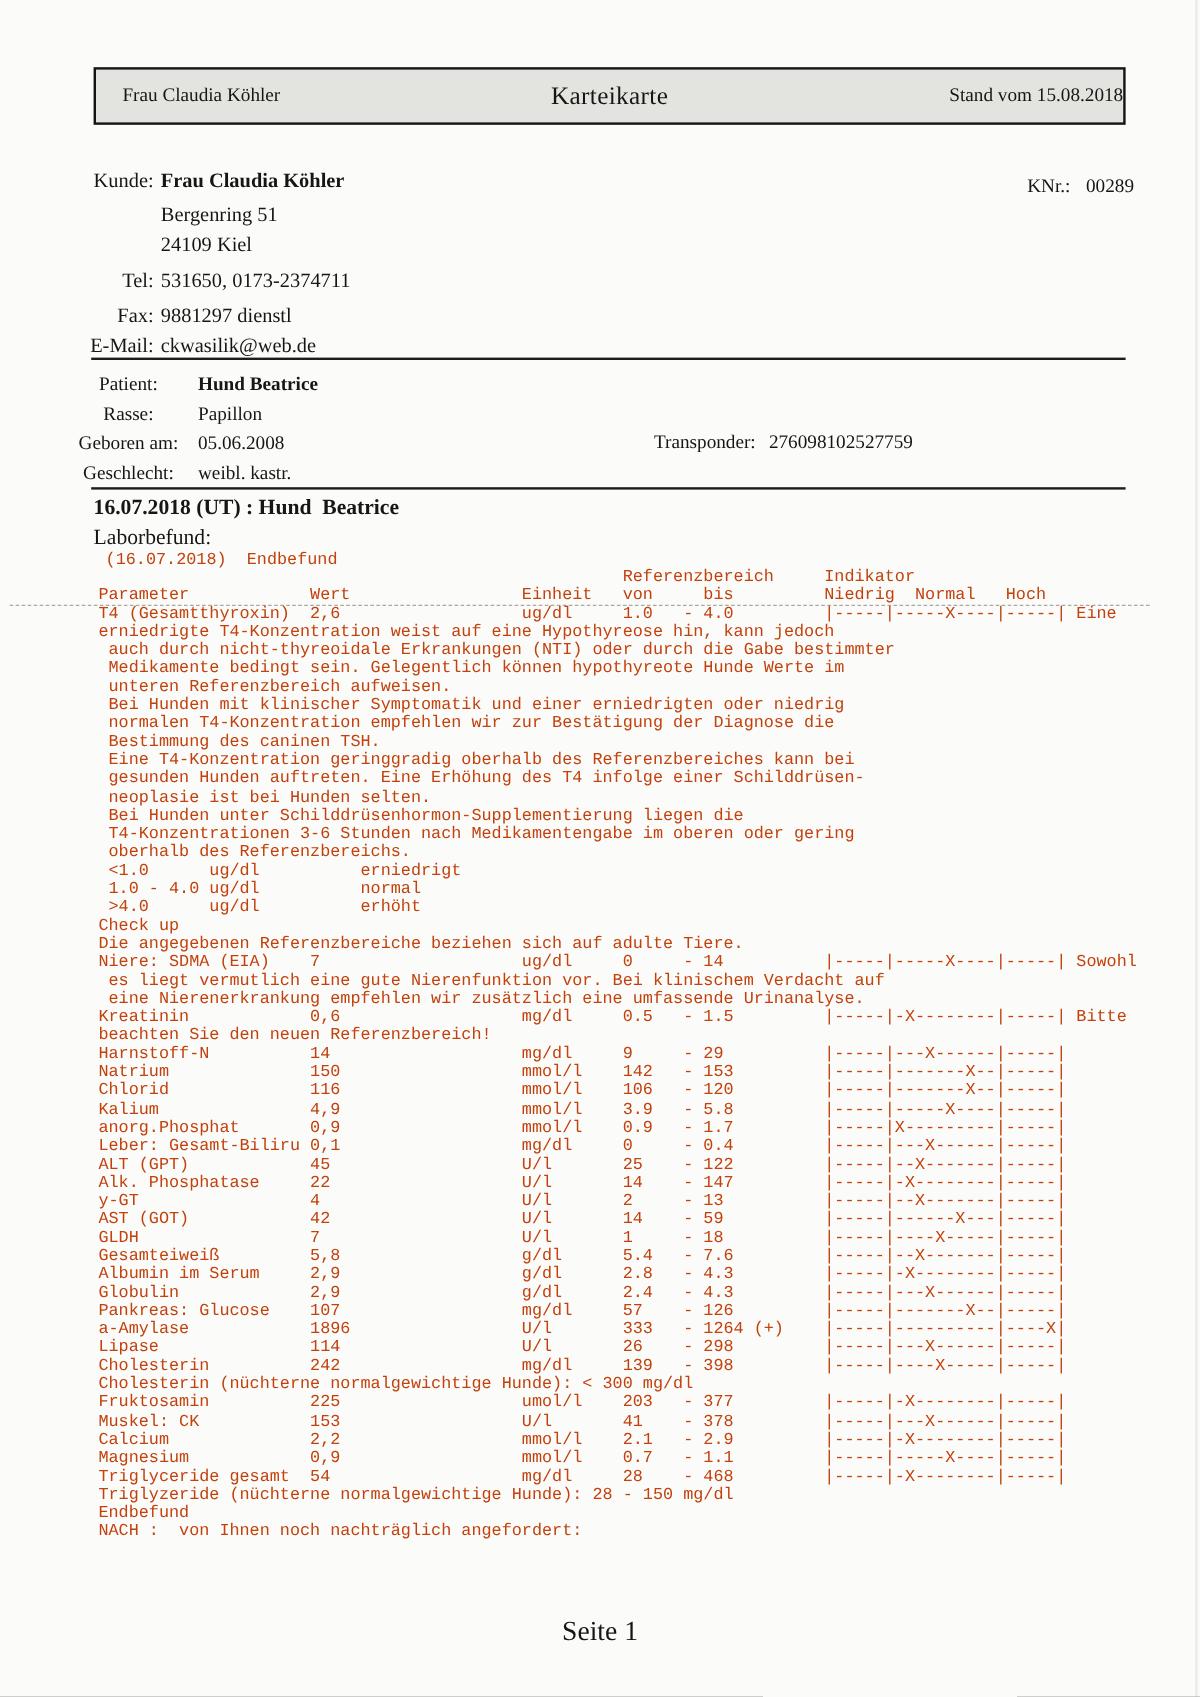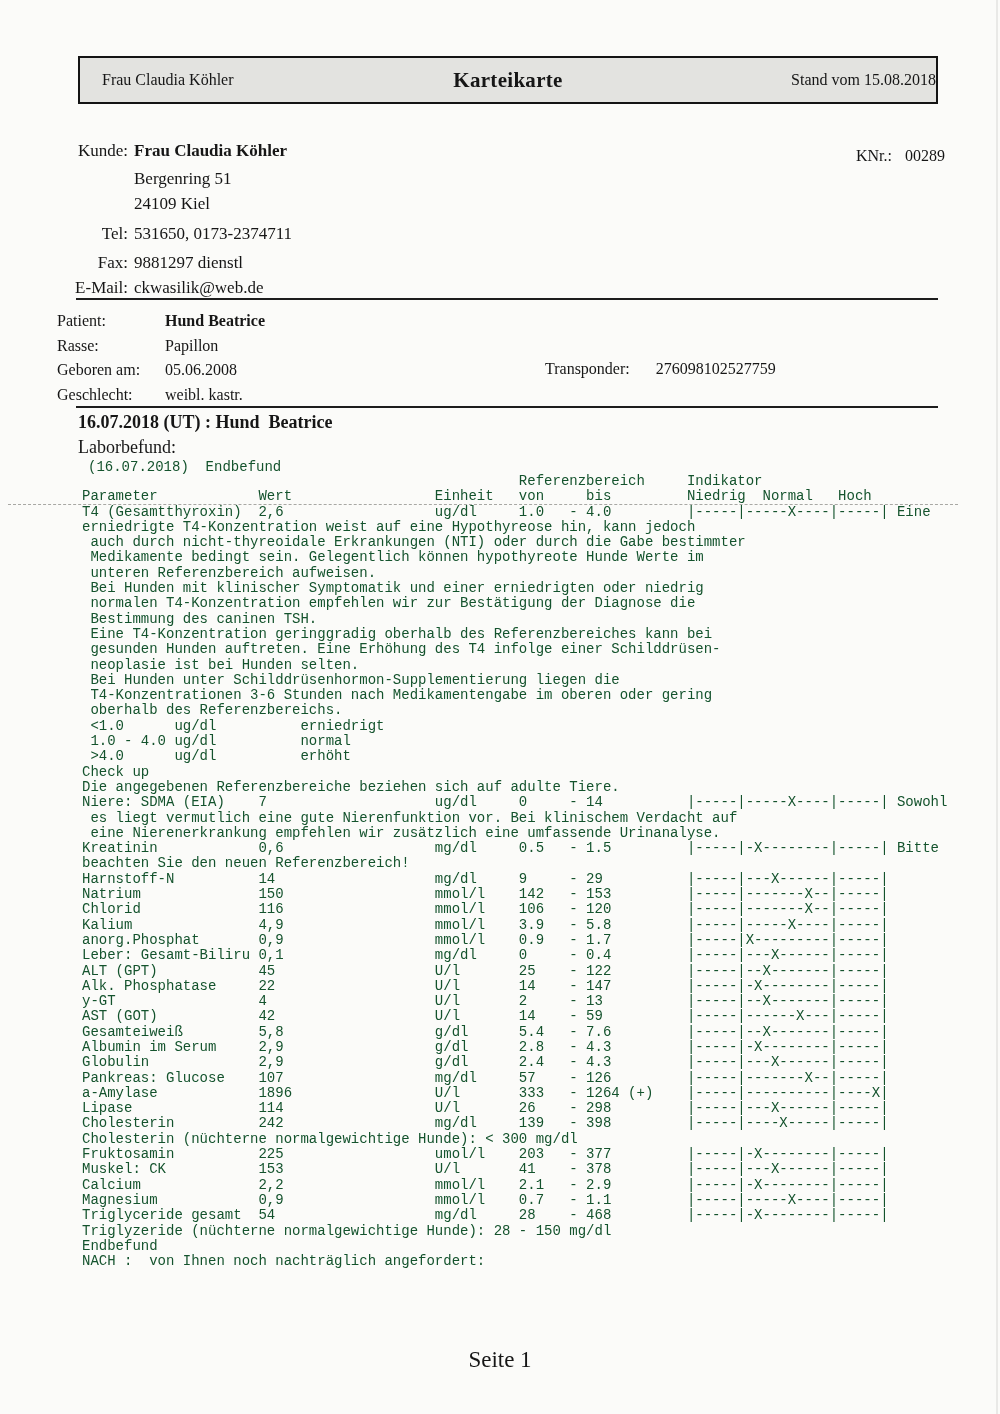--- a/index.html
+++ b/index.html
@@ -13,39 +13,39 @@
     overflow:hidden;
   }
   .scan-edge{position:absolute;top:0;right:2px;width:2px;height:100%;background:rgba(0,0,0,0.07);}
   
   .header-bar{
     position:absolute;left:78px;top:56px;width:856px;height:44px;
     background:#e3e3e0;border:2px solid #141414;
     display:flex;align-items:center;
   }
   .hb-left{font-size:16px;padding-left:22px;}
-  .hb-title{position:absolute;left:50%;transform:translateX(-50%);font-size:21px;font-weight:bold;letter-spacing:0.3px;text-align:center;}
+  .hb-title{position:absolute;left:50%;transform:translateX(-50%);font-size:21px;font-weight:normal;letter-spacing:0.3px;text-align:center;}
   .hb-right{margin-left:auto;font-size:16px;}
   
   .crow{position:absolute;left:58px;display:flex;font-size:17px;line-height:20px;}
   .clbl{width:70px;text-align:right;flex:none;}
   .cval{margin-left:6px;white-space:pre;}
   .prow{position:absolute;left:57px;display:flex;font-size:16px;line-height:19px;}
-  .plbl{width:100px;text-align:left;flex:none;}
+  .plbl{width:100px;text-align:center;flex:none;}
   .pval{margin-left:8px;white-space:pre;}
   .bold{font-weight:bold;}
   .knr{position:absolute;left:856px;top:147px;font-size:16px;}
   .knr .v{margin-left:13px;}
   .transponder{position:absolute;left:545px;top:360px;font-size:16px;}
-  .transponder .v{margin-left:26px;}
+  .transponder .v{margin-left:11px;}
   .hrule{position:absolute;left:76px;width:862px;height:2px;background:#1d1d1d;}
   .visit-heading{position:absolute;left:78px;top:412px;font-size:18px;font-weight:bold;white-space:pre;}
   .section-title{position:absolute;left:78px;top:437px;font-size:18px;}
   
-  .mono{font-family:"Liberation Mono", monospace;font-size:14px;color:#14532d;}
+  .mono{font-family:"Liberation Mono", monospace;font-size:14px;color:#c2410c;}
   .status-line{position:absolute;left:88px;top:459px;white-space:pre;}
   .lab-lines{position:absolute;left:82px;top:474px;}
   .mline{white-space:pre;line-height:15.3px;height:15.3px;position:relative;z-index:1;}
   .dash-artifact{position:absolute;left:8px;top:504px;width:950px;border-top:1px dashed #a8a8a4;z-index:0;}
   .footer{position:absolute;left:0;top:1347px;width:1000px;text-align:center;font-size:23px;}
 </style>
 </head>
 <body>
 
 <div class="page">
@@ -145,20 +145,21 @@
       <div class="mline">Harnstoff-N          14                   mg/dl     9     - 29          |-----|---X------|-----|</div>
       <div class="mline">Natrium              150                  mmol/l    142   - 153         |-----|-------X--|-----|</div>
       <div class="mline">Chlorid              116                  mmol/l    106   - 120         |-----|-------X--|-----|</div>
       <div class="mline">Kalium               4,9                  mmol/l    3.9   - 5.8         |-----|-----X----|-----|</div>
       <div class="mline">anorg.Phosphat       0,9                  mmol/l    0.9   - 1.7         |-----|X---------|-----|</div>
       <div class="mline">Leber: Gesamt-Biliru 0,1                  mg/dl     0     - 0.4         |-----|---X------|-----|</div>
       <div class="mline">ALT (GPT)            45                   U/l       25    - 122         |-----|--X-------|-----|</div>
       <div class="mline">Alk. Phosphatase     22                   U/l       14    - 147         |-----|-X--------|-----|</div>
       <div class="mline">y-GT                 4                    U/l       2     - 13          |-----|--X-------|-----|</div>
       <div class="mline">AST (GOT)            42                   U/l       14    - 59          |-----|------X---|-----|</div>
+      <div class="mline">GLDH                 7                    U/l       1     - 18          |-----|----X-----|-----|</div>
       <div class="mline">Gesamteiweiß         5,8                  g/dl      5.4   - 7.6         |-----|--X-------|-----|</div>
       <div class="mline">Albumin im Serum     2,9                  g/dl      2.8   - 4.3         |-----|-X--------|-----|</div>
       <div class="mline">Globulin             2,9                  g/dl      2.4   - 4.3         |-----|---X------|-----|</div>
       <div class="mline">Pankreas: Glucose    107                  mg/dl     57    - 126         |-----|-------X--|-----|</div>
       <div class="mline">a-Amylase            1896                 U/l       333   - 1264 (+)    |-----|----------|----X|</div>
       <div class="mline">Lipase               114                  U/l       26    - 298         |-----|---X------|-----|</div>
       <div class="mline">Cholesterin          242                  mg/dl     139   - 398         |-----|----X-----|-----|</div>
       <div class="mline">Cholesterin (nüchterne normalgewichtige Hunde): &lt; 300 mg/dl</div>
       <div class="mline">Fruktosamin          225                  umol/l    203   - 377         |-----|-X--------|-----|</div>
       <div class="mline">Muskel: CK           153                  U/l       41    - 378         |-----|---X------|-----|</div>

